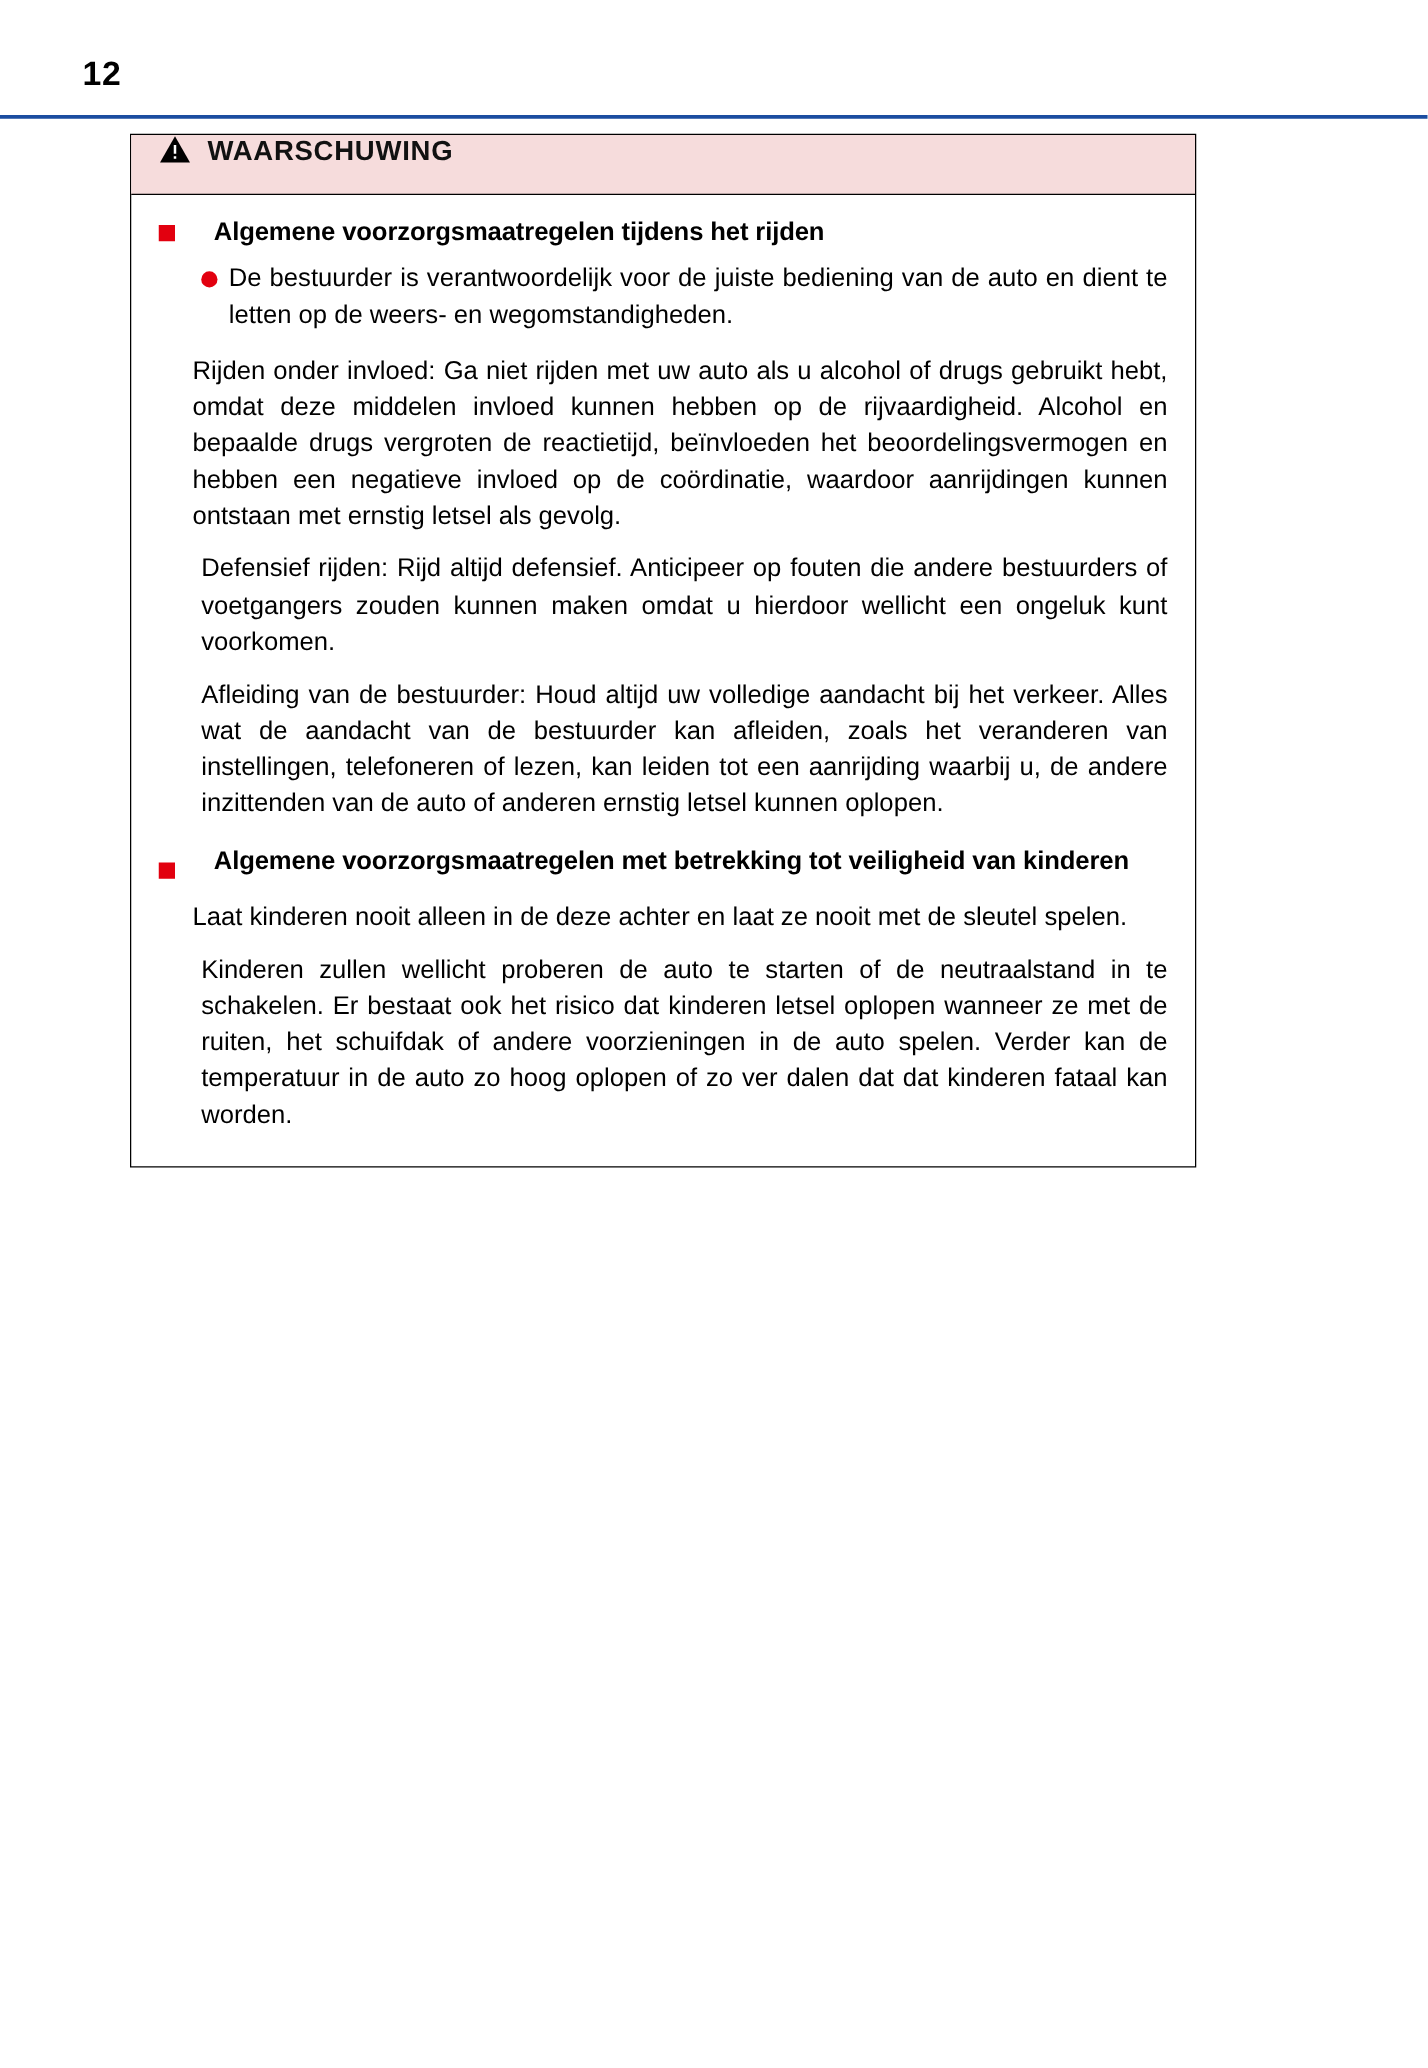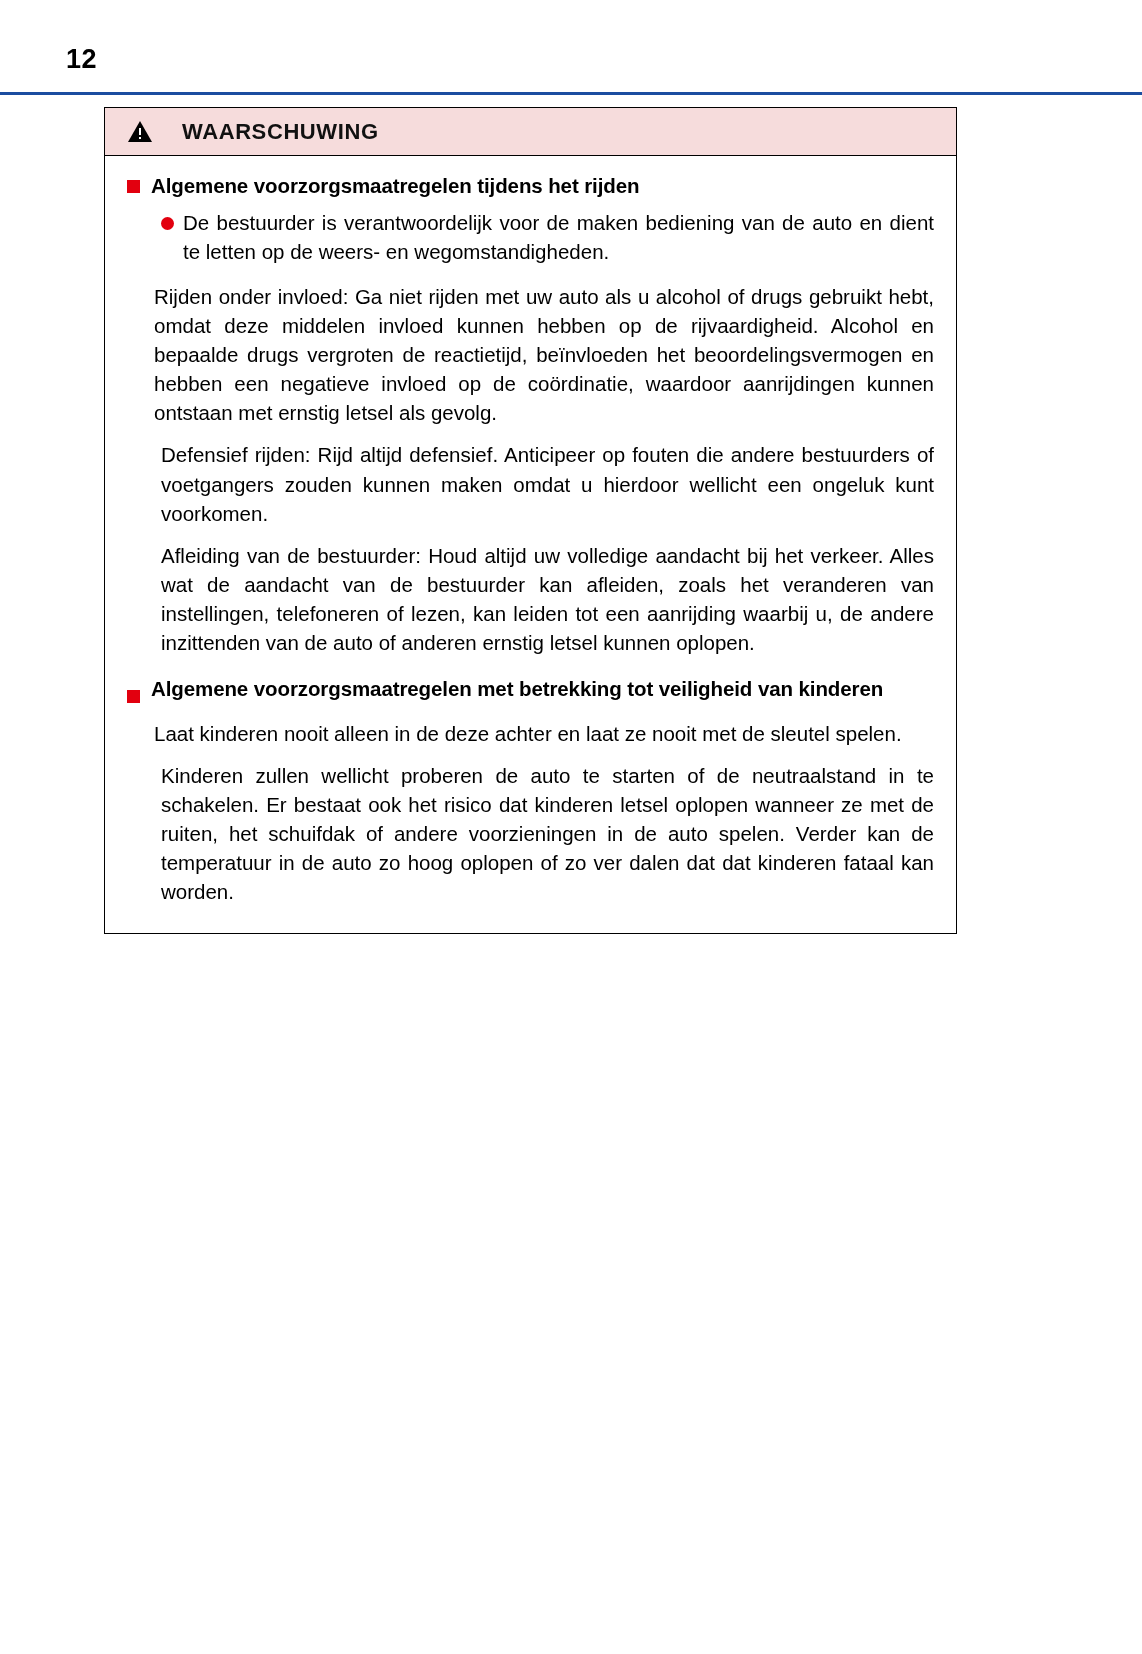--- a/index.html
+++ b/index.html
@@ -56,24 +56,22 @@
     width: 853px;
     border: 1.5px solid #000;
     box-sizing: border-box;
     background: #fff;
   }
   .warning-title-bar {
     background: #f6dcdc;
     border-bottom: 1.5px solid #000;
     height: 48px;
     display: flex;
-    align-items: center;
     padding-left: 22px;
     box-sizing: border-box;
-    gap: 16px;
   }
   .warn-triangle {
     width: 26px;
     height: 23px;
     position: relative;
     margin-right: 13px;
     flex: 0 0 auto;
   }
   .warn-triangle svg { display: block; }
   .warning-title {
@@ -85,20 +83,21 @@
 
   .warning-body {
     padding: 16px 22px 26px 22px;
   }
 
   
   .sq-item {
     display: flex;
     align-items: flex-start;
     margin-bottom: 8px;
+    gap: 20px;
   }
   .sq-bullet {
     width: 13px;
     height: 13px;
     background: #e2000f;
     margin-top: 8px;
     margin-right: 11px;
     flex: 0 0 auto;
   }
   .sq-text {
@@ -171,21 +170,21 @@
     <div class="warning-body">
 
       <div class="sq-item">
         <span class="sq-bullet"></span>
         <span class="sq-text">Algemene voorzorgsmaatregelen tijdens het rijden</span>
       </div>
 
 
       <div class="rd-item">
         <span class="rd-bullet"></span>
-        <span class="rd-text">De bestuurder is verantwoordelijk voor de maken bediening van de auto en dient te letten op de weers- en wegomstandigheden.</span>
+        <span class="rd-text">De bestuurder is verantwoordelijk voor de juiste bediening van de auto en dient te letten op de weers- en wegomstandigheden.</span>
       </div>
 
       <p class="para first-para">Rijden onder invloed: Ga niet rijden met uw auto als u alcohol of drugs gebruikt hebt, omdat deze middelen invloed kunnen hebben op de rijvaardigheid. Alcohol en bepaalde drugs vergroten de reactietijd, beïnvloeden het beoordelingsvermogen en hebben een negatieve invloed op de coördinatie, waardoor aanrijdingen kunnen ontstaan met ernstig letsel als gevolg.</p>
       <p class="para">Defensief rijden: Rijd altijd defensief. Anticipeer op fouten die andere bestuurders of voetgangers zouden kunnen maken omdat u hierdoor wellicht een ongeluk kunt voorkomen.</p>
       <p class="para">Afleiding van de bestuurder: Houd altijd uw volledige aandacht bij het verkeer. Alles wat de aandacht van de bestuurder kan afleiden, zoals het veranderen van instellingen, telefoneren of lezen, kan leiden tot een aanrijding waarbij u, de andere inzittenden van de auto of anderen ernstig letsel kunnen oplopen.</p>
 
       <div class="sq-item second-head">
         <span class="sq-bullet"></span>
         <span class="sq-text">Algemene voorzorgsmaatregelen met betrekking tot veiligheid van kinderen</span>
       </div>

